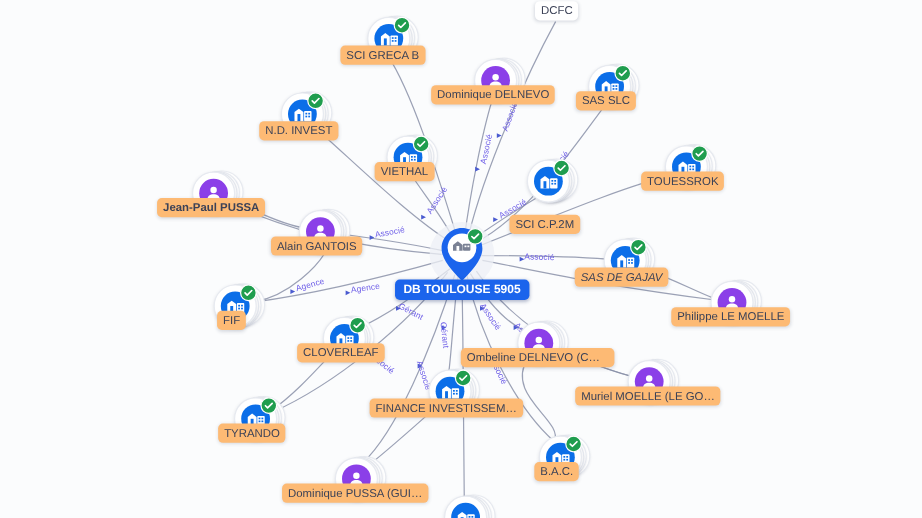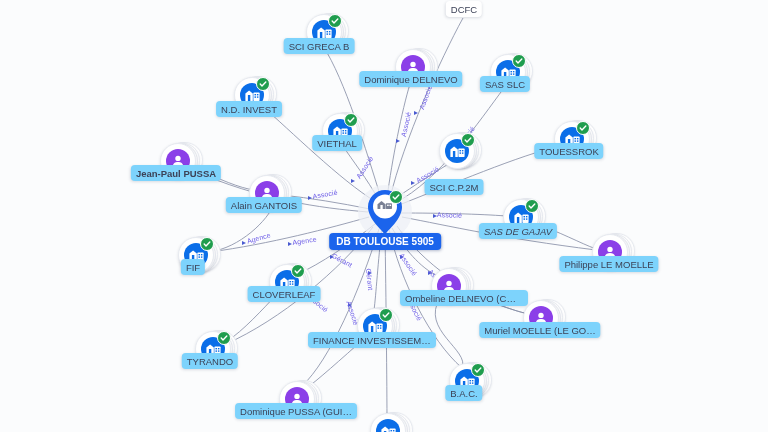--- a/index.html
+++ b/index.html
@@ -46,21 +46,21 @@
     position:absolute;right:-1px;top:-1px;
     width:12px;height:12px;border-radius:50%;
     background:#1f9d4e;border:1.5px solid #fff;
     display:flex;align-items:center;justify-content:center;
   }
   .badge svg{display:block;}
 
   .label{
     position:absolute;left:50%;transform:translateX(-50%);
     top:30px;
-    background:#7dd3fc;
+    background:#fdba74;
     color:#3c4257;
     font-size:9.5px;
     padding:2.5px 5px;
     border-radius:4px;
     box-shadow:0 1px 3px rgba(40,50,80,.16);
     white-space:nowrap;
     max-width:120px;
     overflow:hidden;
     text-overflow:ellipsis;
   }
@@ -505,21 +505,21 @@
           <div class="sheet s1"></div>
           <div class="face">
             <div class="disc person">
               <svg width="14" height="14" viewBox="0 0 14 14" fill="#ffffff">
                 <circle cx="7" cy="4.4" r="2.7"></circle>
                 <path d="M1.8 12.6 C1.8 9.3 4.1 7.9 7 7.9 C9.9 7.9 12.2 9.3 12.2 12.6 Z"></path>
               </svg>
             </div>
           </div>
         </div>
-        <div class="label wide" style="top:22px;margin-left:16px;">Ombeline DELNEVO (CO…</div>
+        <div class="label wide" style="top:22px;margin-left:0px;">Ombeline DELNEVO (CO…</div>
       </div>
       <div class="node" style="left: 540px; top: 317px;">
         <div class="stack">
           <div class="sheet s3"></div>
           <div class="sheet s2"></div>
           <div class="sheet s1"></div>
           <div class="face">
             <div class="disc person">
               <svg width="14" height="14" viewBox="0 0 14 14" fill="#ffffff">
                 <circle cx="7" cy="4.4" r="2.7"></circle>

